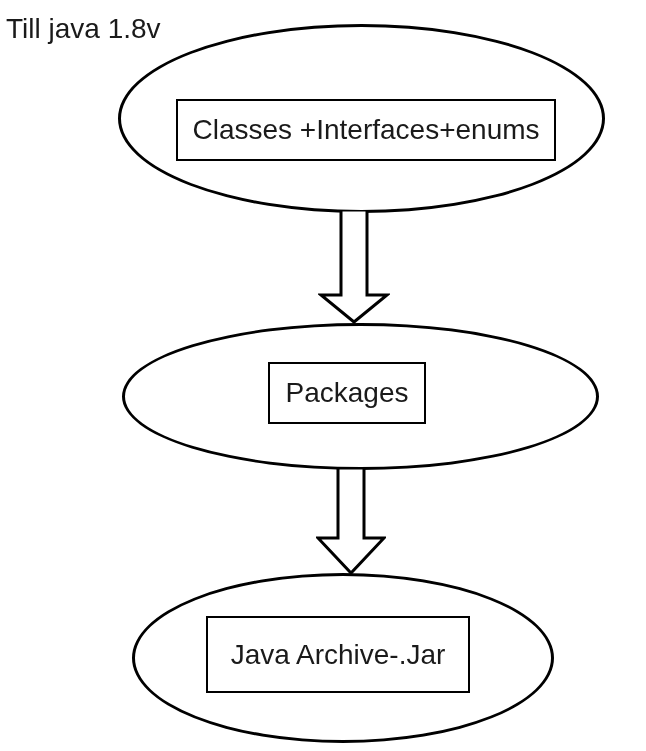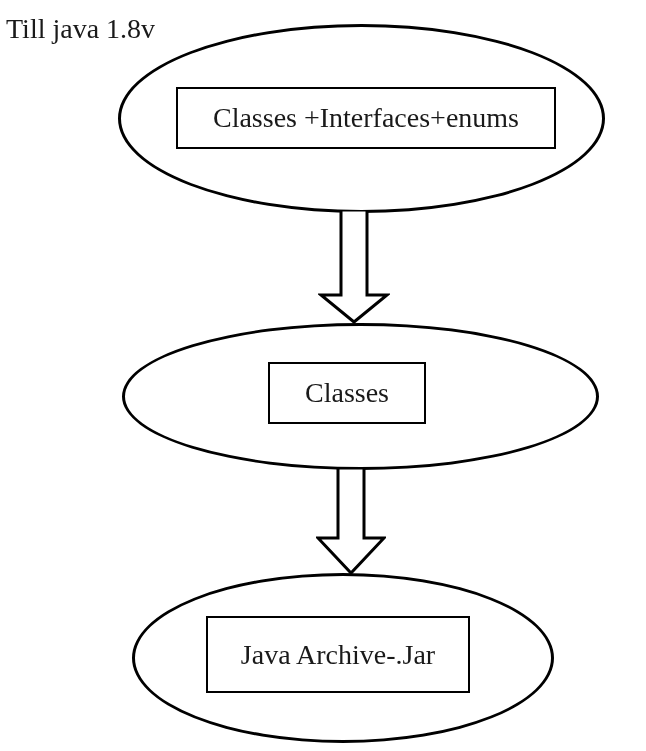--- a/index.html
+++ b/index.html
@@ -5,21 +5,21 @@
   html, body {
     margin: 0;
     padding: 0;
     background: #ffffff;
   }
   .canvas {
     position: relative;
     width: 646px;
     height: 751px;
     background: #ffffff;
-    font-family: Liberation Serif, serif;
+    font-family: Liberation Sans, sans-serif;
     color: #1a1a1a;
     overflow: hidden;
   }
   .caption {
     position: absolute;
     left: 6px;
     top: 12px;
     font-size: 28px;
     line-height: 1.2;
     color: #1a1a1a;
@@ -40,21 +40,21 @@
     border: 2px solid #000000;
     background: #ffffff;
     box-sizing: border-box;
     display: flex;
     align-items: center;
     justify-content: center;
     font-size: 28px;
     color: #1a1a1a;
     white-space: nowrap;
   }
-  .node-box.r1 { left: 176px; top: 87px;  width: 380px; height: 62px; }
+  .node-box.r1 { left: 176px; top: 99px;  width: 380px; height: 62px; }
   .node-box.r2 { left: 268px; top: 362px; width: 158px; height: 62px; }
   .node-box.r3 { left: 206px; top: 616px; width: 264px; height: 77px; }
   .arrow {
     position: absolute;
     display: block;
   }
   .arrow.a1 { left: 318px; top: 210px; }
   .arrow.a2 { left: 316px; top: 468px; }
   .arrow polygon {
     fill: #ffffff;
@@ -74,21 +74,21 @@
   <div class="node-box r1">
     <span>Classes +Interfaces+enums</span>
   </div>
 
   <svg class="arrow a1" width="72" height="115" viewBox="0 0 72 115">
     <polygon points="23,0 23,85 3,85 36,112 69,85 49,85 49,0"></polygon>
   </svg>
 
   <div class="ellipse e2"></div>
   <div class="node-box r2">
-    <span>Classes</span>
+    <span>Packages</span>
   </div>
 
   <svg class="arrow a2" width="70" height="108" viewBox="0 0 70 108">
     <polygon points="22,0 22,70 2,70 35,105 68,70 48,70 48,0"></polygon>
   </svg>
 
   <div class="ellipse e3"></div>
   <div class="node-box r3">
     <span>Java Archive-.Jar</span>
   </div>

